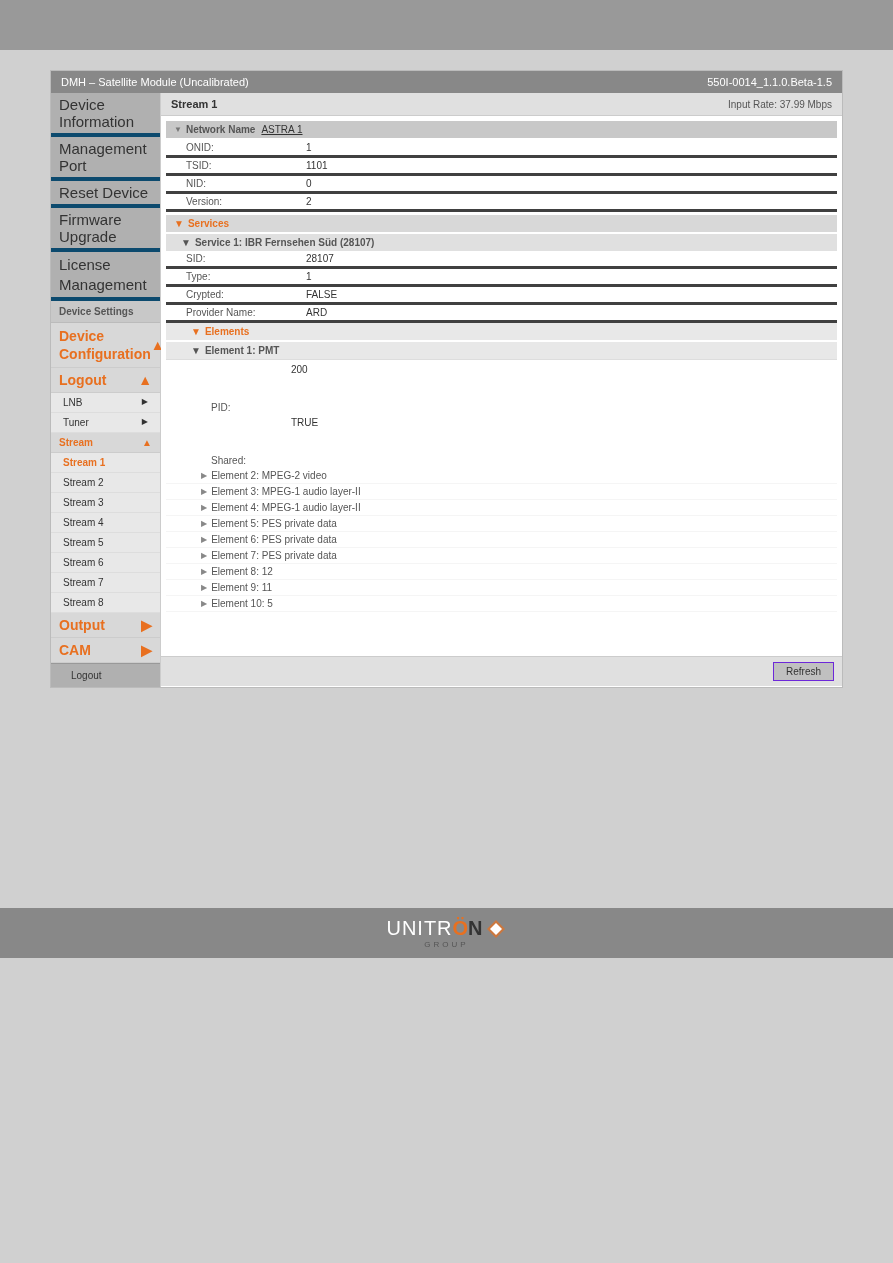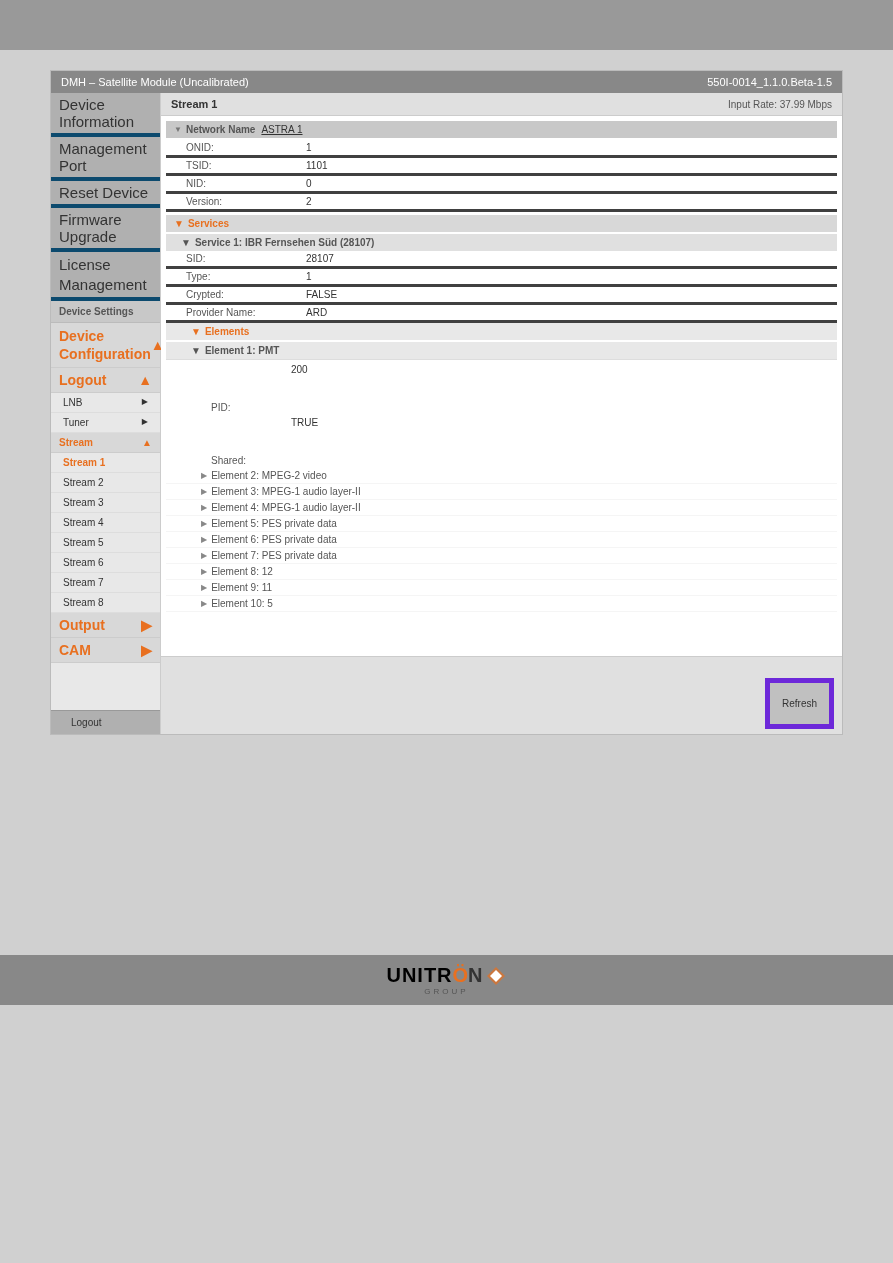--- a/index.html
+++ b/index.html
@@ -255,27 +255,26 @@
     .content-footer {
       background: #e0e0e0;
       padding: 5px 8px;
       display: flex;
       justify-content: flex-end;
       border-top: 1px solid #ccc;
     }
 
     .refresh-btn {
       background: #c0c0c0;
-      border: 5px solid #6d28d9;
-      padding: 15px 12px;
+      border: 1px solid #6d28d9;
+      padding: 3px 12px;
       font-size: 10px;
       cursor: pointer;
       font-family: Arial, sans-serif;
       color: #333;
-      margin-top: 16px;
     }
 
     .scrollbar-area {
       position: relative;
     }
 
     .device-settings-header {
       background: #c8c8c8;
       padding: 5px 8px;
       font-size: 10px;
@@ -532,21 +531,21 @@
     </div>
   </div>
 </div>
 
 <div style="height: 200px; background: #d0d0d0;"></div>
 
 <div class="bottom-bar">
   <div class="unitron-logo">
     <div>
       <div style="display:flex; align-items:center;">
-        <span style="font-size:20px; font-weight:bold; color:#000000; letter-spacing:1px;">UNITR</span>
+        <span style="font-size:20px; font-weight:normal; color:#ffffff; letter-spacing:1px;">UNITR</span>
         <span style="font-size:20px; font-weight:bold; color:#e87020;">Ö</span>
         <span style="font-size:20px; font-weight:bold; color:#333;">N</span>
 
         <svg width="22" height="22" viewBox="0 0 22 22" style="margin-left:2px;">
           <polygon points="11,2 20,11 11,20 2,11" fill="#e87020" opacity="0.7"></polygon>
           <polygon points="11,5 17,11 11,17 5,11" fill="#fff"></polygon>
         </svg>
       </div>
       <div style="font-size:8px; color:#555; text-align:center; letter-spacing:3px;">GROUP</div>
     </div>

